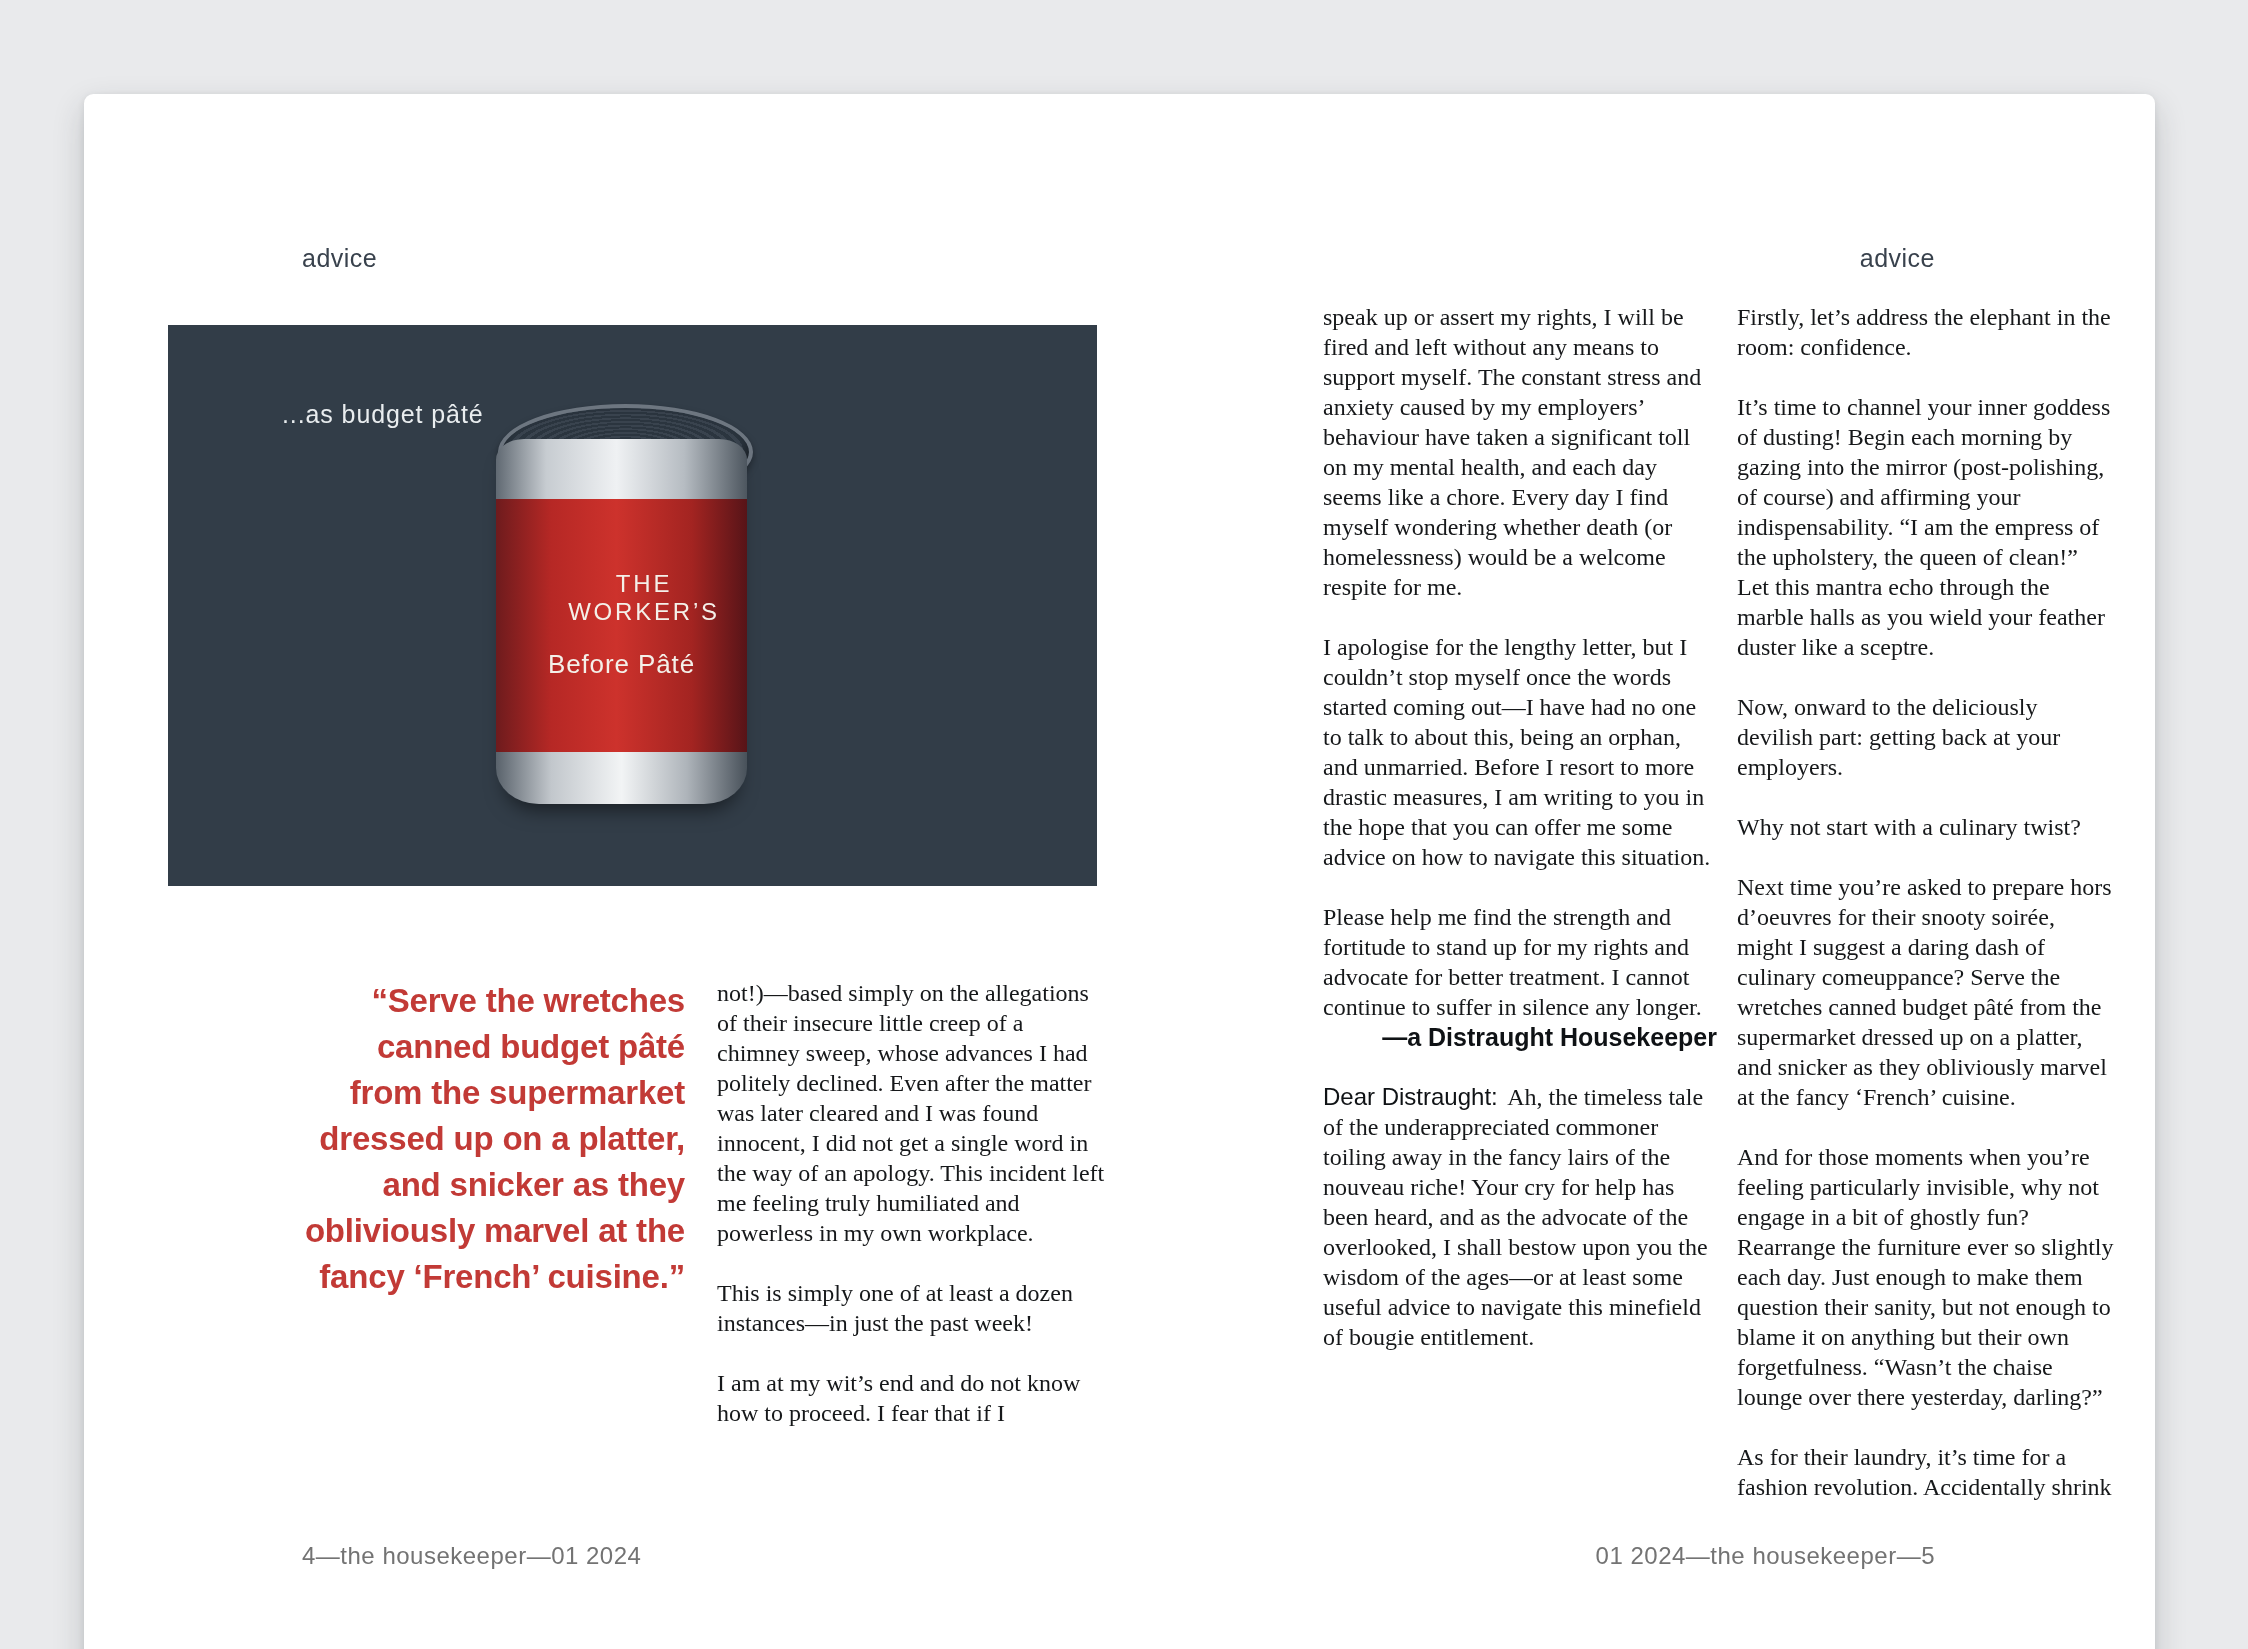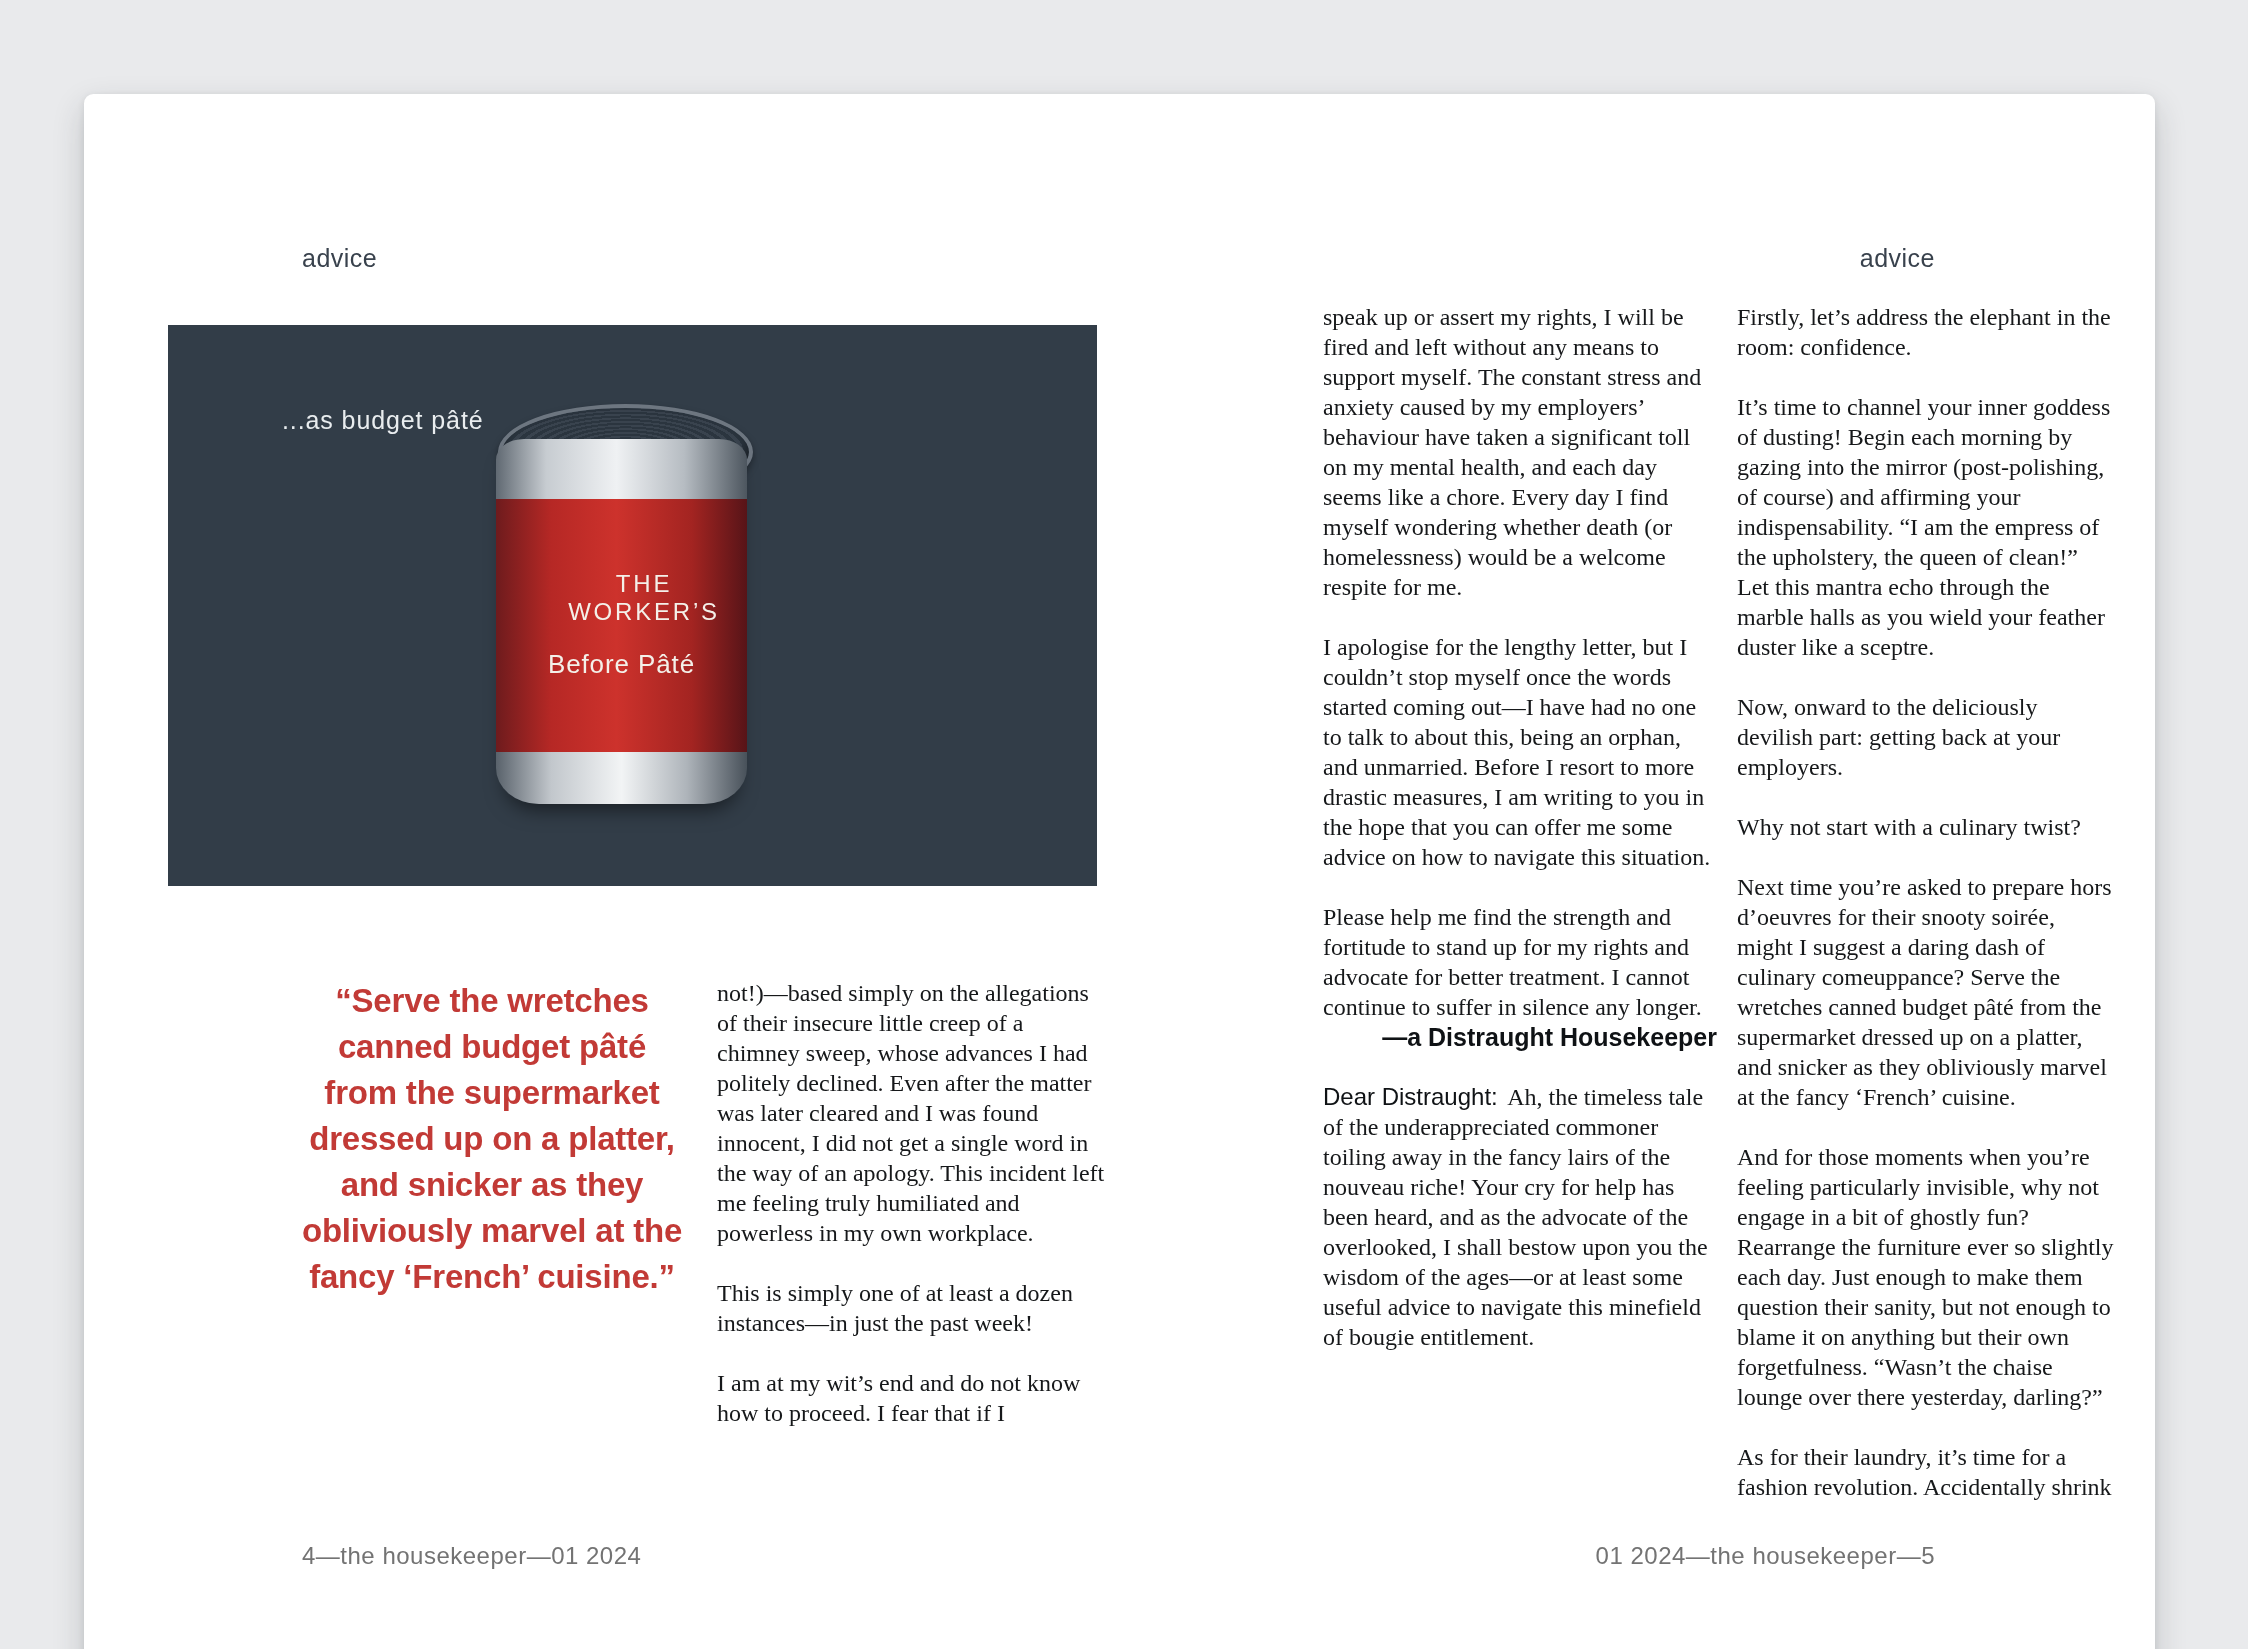--- a/index.html
+++ b/index.html
@@ -19,21 +19,21 @@
   }
   .header-left  { left:218px; }
   .header-right { right:220px; }
 
   
   .image-panel {
     position:absolute; left:84px; top:231px; width:929px; height:561px;
     background: var(--panel-dark, #323d48);
   }
   .caption {
-    position:absolute; left:114px; top:81px; font-size:25px;
+    position:absolute; left:114px; top:75px; font-size:25px;
     letter-spacing:0.9px; color:#e9edef;
   }
   
   .can-lid {
     position:absolute; left:330px; top:79px; width:247px; height:88px;
     border-radius:50%;
     background: repeating-radial-gradient(ellipse 124px 44px at 50% 50%,
        #39434e 0 4.7px, #2b353f 4.7px 10.3px);
     border:4.7px solid #6d7680;
     box-shadow: inset 0 -7.5px 11.2px rgba(0,0,0,0.45), 0 3.7px 7.5px rgba(0,0,0,0.35);
@@ -59,21 +59,21 @@
   .can-label {
     position:absolute; left:0; right:0; top:131px; text-align:center;
     color:#f4f0e9;
   }
   .can-label-line1 { font-size:24px; letter-spacing:2.8px;padding-left:45px; }
   .can-label-line2 { font-size:26px; margin-top:22.5px; letter-spacing:0.9px; }
 
   
   .pull-quote {
     position:absolute; left:215px; top:884px; width:386px;
-    text-align:center; font-weight:bold; font-size:33px; line-height:46px;
+    text-align:right; font-weight:bold; font-size:33px; line-height:46px;
     letter-spacing:-0.2px; color: var(--accent-red, #c23a36);
   }
 
   
   .col {
     position:absolute; font-family:"Liberation Serif", serif;
     font-size:24px; line-height:30px; color:#16181a;
   }
   .col p { margin:0 0 30px 0; }
   .col p:last-child { margin-bottom:0; }

